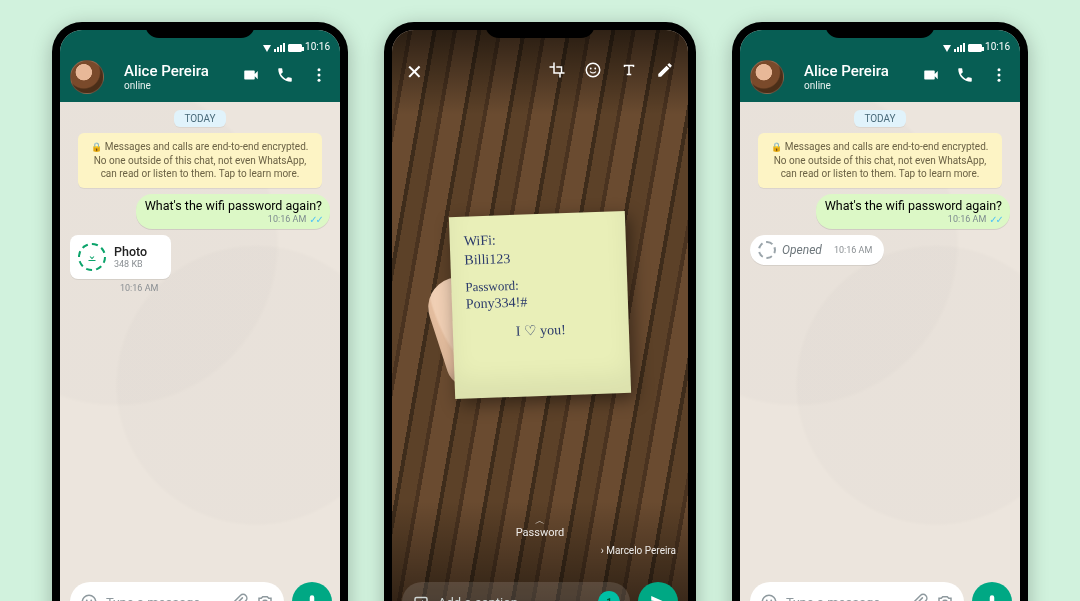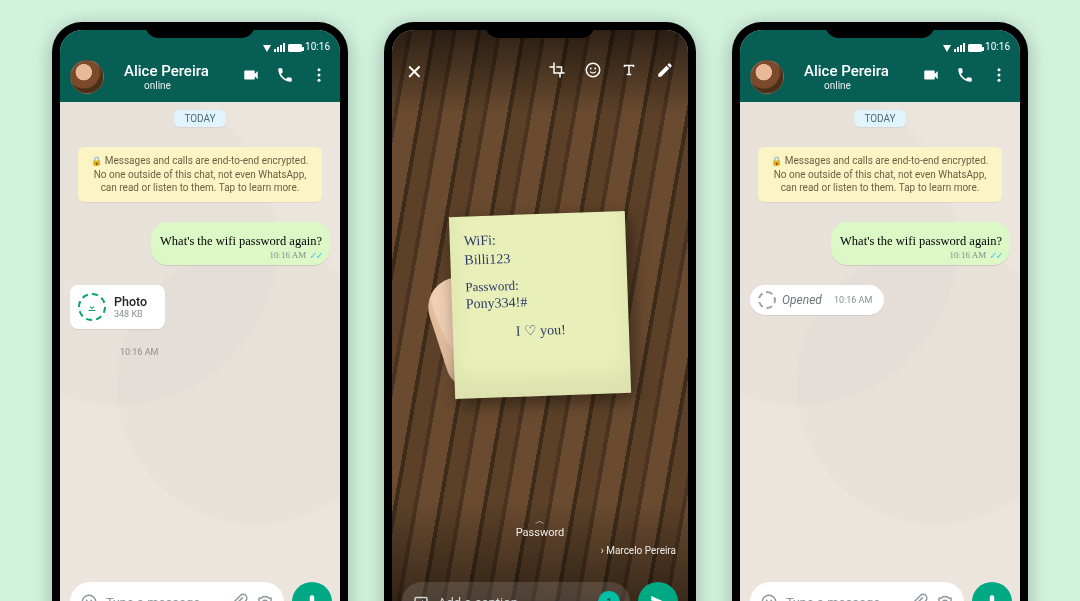--- a/index.html
+++ b/index.html
@@ -72,32 +72,32 @@
     gap: 20px;
   }
   .avatar {
     width: 34px; height: 34px;
     border-radius: 50%;
     background: radial-gradient(circle at 40% 35%, #e8b898 0 28%, #7a4a2b 30% 55%, #4b2e18 60% 100%);
     border: 1px solid rgba(255,255,255,.15);
   }
   .hname { flex:1; line-height:1.15; }
   .hname .n { font-size: 15px; font-weight: 500; }
-  .hname .s { font-size: 10px; opacity:.9;margin-left:20px; }
+  .hname .s { font-size: 10px; opacity:.9; }
   .hicons { display:flex; gap:16px; align-items:center; padding-right:6px;}
   .hicons svg { width:18px; height:18px; fill:#fff; }
 
   .chat-body {
     flex:1;
     background: #ece5dd;
     background-image:
       radial-gradient(circle at 20% 30%, rgba(0,0,0,.015) 0 40%, transparent 41%),
       radial-gradient(circle at 70% 60%, rgba(0,0,0,.015) 0 40%, transparent 41%);
     padding: 8px 10px;
-    display:flex; flex-direction:column; gap:20px;
+    display:flex; flex-direction:column; gap:6px;
     overflow:hidden;
   }
   .pill {
     align-self:center;
     background:#e1f3fb;
     color:#4a6b7a;
     font-size:10px;
     padding:3px 10px;
     border-radius:6px;
     box-shadow:0 1px 0 rgba(0,0,0,.05);
@@ -110,33 +110,32 @@
     font-size:10px;
     line-height:1.35;
     text-align:center;
     padding:7px 12px;
     border-radius:6px;
     box-shadow:0 1px 0 rgba(0,0,0,.06);
   }
   .lock { font-size:9px; margin-right:2px;}
   .bubble {
     max-width: 78%;
-    padding:12px 8px 4px 9px;
+    padding:4px 8px 4px 9px;
     border-radius:16px;
     box-shadow:0 1px 0 rgba(0,0,0,.1);
     font-size:12.5px;
     position:relative;
-    font-family:Liberation Serif, serif;
   }
   .bubble.out { align-self:flex-end; background:#dcf8c6; }
   .meta { display:flex; justify-content:flex-end; gap:3px; font-size:9px; color:#7d8b8f; margin-top:1px; align-items:center;}
   .ticks { color:#4fc3f7; font-size:10px; letter-spacing:-2px;}
   .photochip {
     display:flex; align-items:center; gap:8px;
-    background:#fff; border-radius:8px; padding:8px 18px 8px 8px;
+    background:#fff; border-radius:8px; padding:8px 24px 8px 8px;
     align-self:flex-start; box-shadow:0 1px 0 rgba(0,0,0,.08);
   }
   .dlbtn { width:28px;height:28px;border-radius:50%;border:2px dashed #0aa36a; display:flex;align-items:center;justify-content:center;}
   .dlbtn svg{width:12px;height:12px;fill:#0aa36a;}
   .ptext .t{font-size:12.5px;font-weight:500;color:#222;}
   .ptext .sz{font-size:9px;color:#8a8f93;}
   .chiptime{font-size:9px;color:#8a8f93;align-self:flex-start;margin-left:50px;margin-top:-2px;}
 
   .openedchip{
     display:flex;align-items:center;gap:6px;

